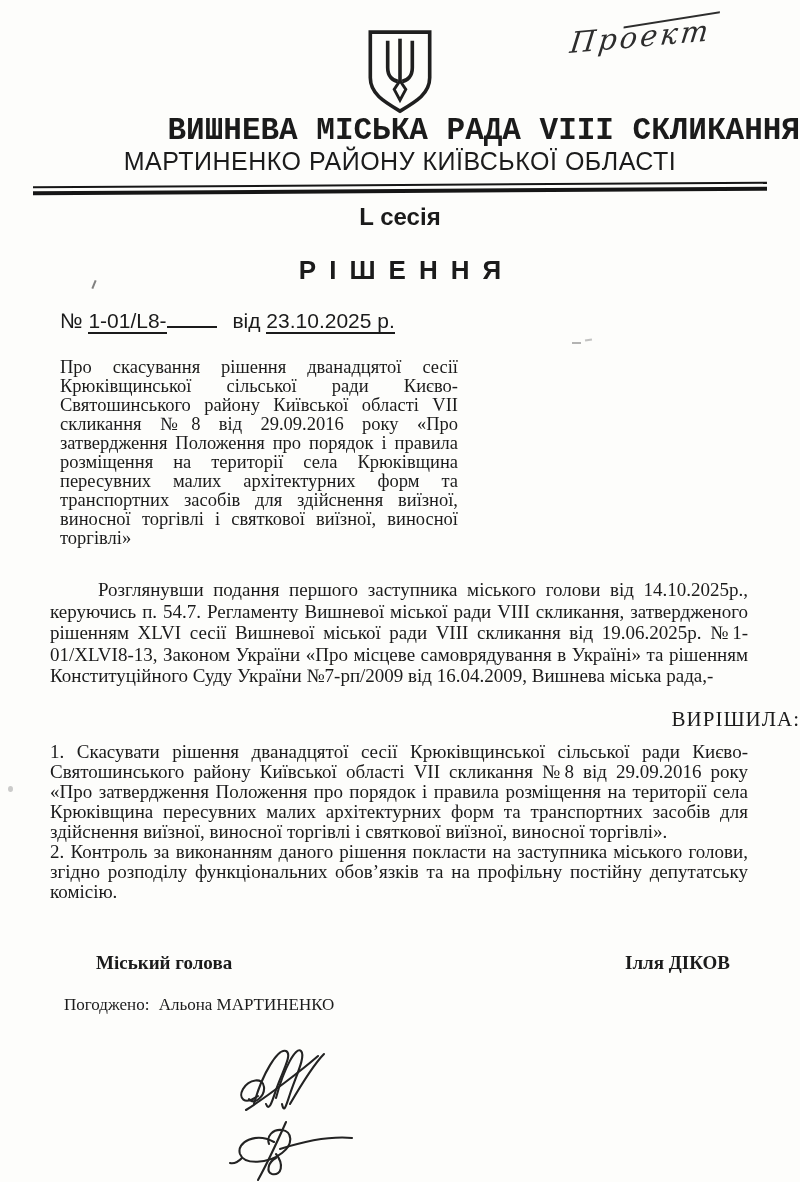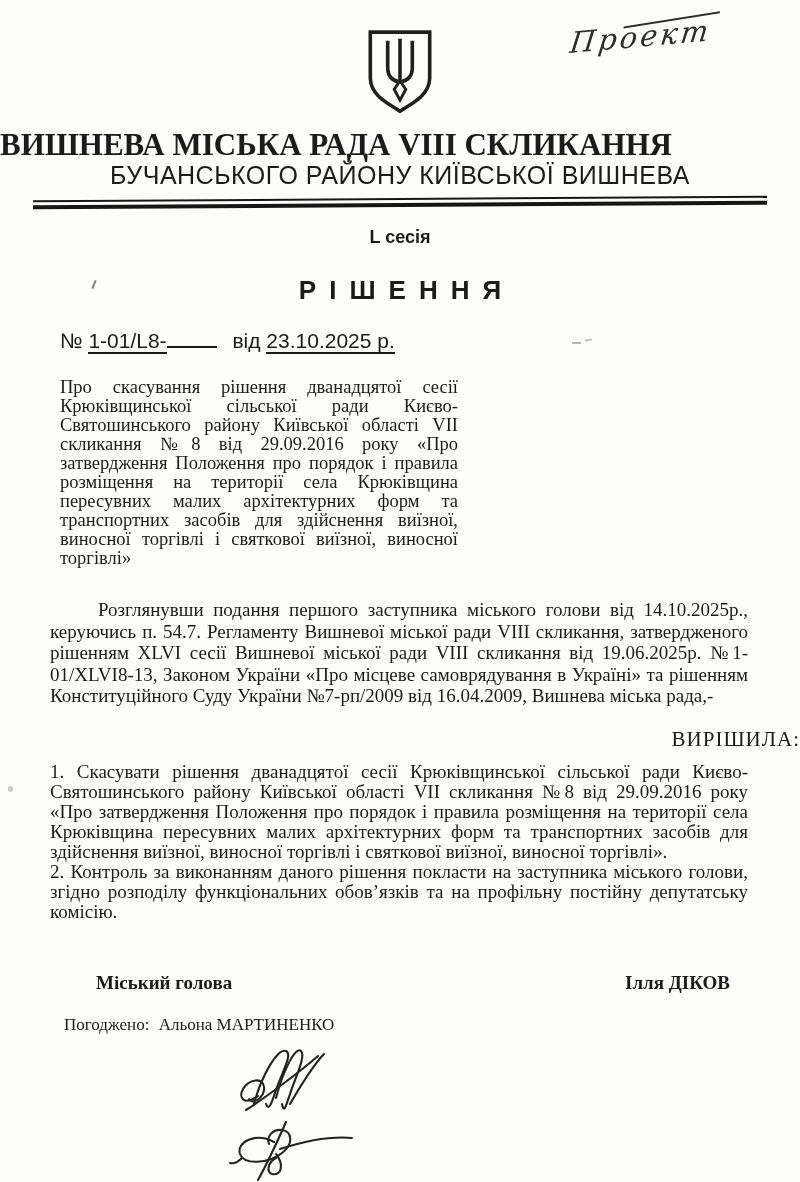--- a/index.html
+++ b/index.html
@@ -19,36 +19,36 @@
     font-style:italic;font-size:29px;color:#2d2d2d;
     transform:rotate(-5deg) skewX(-12deg);
     letter-spacing:3px;
   }
   .annotation:after{
     content:"";position:absolute;left:52px;top:2px;width:96px;height:1.5px;
     background:#2d2d2d;transform:rotate(-4deg);
   }
   .emblem{margin:30px auto 0;width:78px;height:84px;display:block;}
   .title1{
-    margin-top:14px;text-align:left;
-    font-family:Liberation Serif, serif;font-weight:bold;
+    margin-top:0;text-align:right;
+    font-family:Liberation Mono, monospace;font-weight:bold;
     font-size:31px;line-height:34px;letter-spacing:0px;
   }
   .title2{
     text-align:center;
     font-family:"Liberation Sans", sans-serif;
     font-size:25px;line-height:27px;letter-spacing:0.5px;
   }
   .rule{margin:9px 33px 0 33px;transform:rotate(-0.35deg);}
   .rule .thin{height:2px;background:#161616;}
   .rule .thick{height:4px;background:#161616;margin-top:3px;}
   .session{
-    margin-top:15px;text-align:center;
+    margin-top:9px;text-align:center;
     font-family:"Liberation Sans", sans-serif;font-weight:bold;
-    font-size:18px;line-height:30px;
+    font-size:24px;line-height:30px;
   }
   .doctype{
     margin-top:22px;text-align:center;
     font-family:"Liberation Sans", sans-serif;font-weight:bold;
     font-size:26px;line-height:33px;letter-spacing:13px;text-indent:13px;
   }
   
   .numline{
     margin:19px 8px 0 60px;
     font-family:"Liberation Sans", sans-serif;
@@ -111,21 +111,21 @@
 
   <svg class="emblem" viewBox="0 0 100 116" xmlns="http://www.w3.org/2000/svg">
     <path d="M9 3 H91 V66 C91 88 72 99 50 112 C28 99 9 88 9 66 Z" fill="none" stroke="#1f1f1f" stroke-width="5"></path>
     <path d="M33 15 V52 C33 64 40 70 47 71" fill="none" stroke="#1f1f1f" stroke-width="5"></path>
     <path d="M67 15 V52 C67 64 60 70 53 71" fill="none" stroke="#1f1f1f" stroke-width="5"></path>
     <path d="M50 12 V73" fill="none" stroke="#1f1f1f" stroke-width="5"></path>
     <path d="M50 70 L58 82 L50 97 L42 82 Z" fill="none" stroke="#1f1f1f" stroke-width="4"></path>
   </svg>
 
   <div class="title1">ВИШНЕВА МІСЬКА РАДА VIII СКЛИКАННЯ</div>
-  <div class="title2">БУЧАНСЬКОГО РАЙОНУ КИЇВСЬКОЇ ВИШНЕВА</div>
+  <div class="title2">МАРТИНЕНКО РАЙОНУ КИЇВСЬКОЇ ОБЛАСТІ</div>
 
   <div class="rule">
     <div class="thin"></div>
       <div class="thick"></div>
   </div>
 
   <div class="session">L сесія</div>
   <div class="doctype">РІШЕННЯ</div>
 
   <div class="numline">

